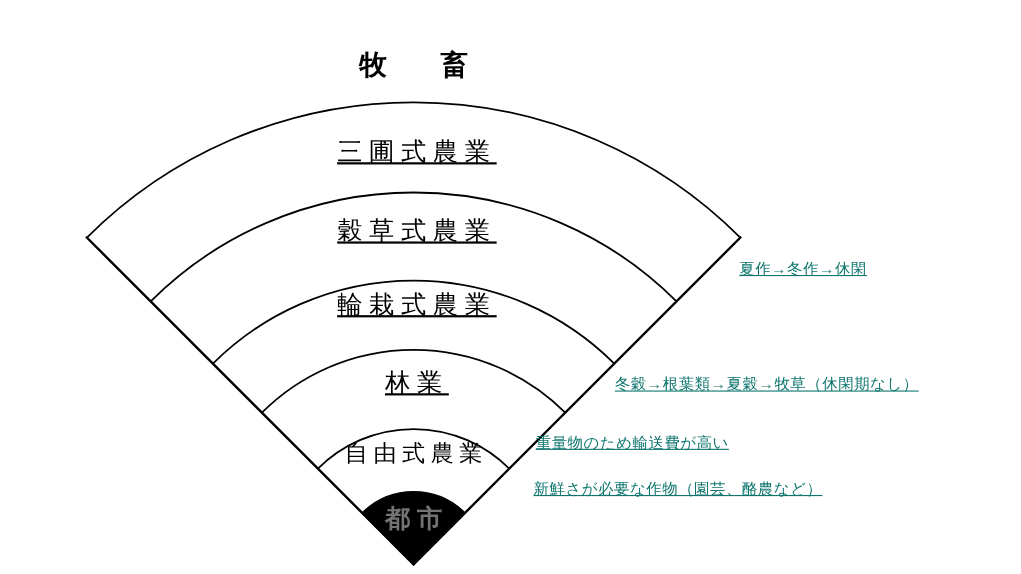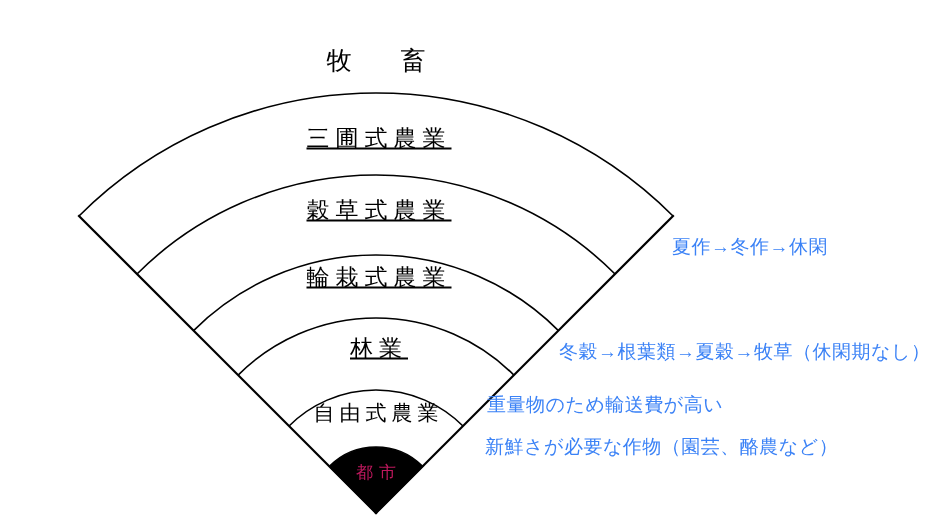--- a/index.html
+++ b/index.html
@@ -65,56 +65,58 @@
     letter-spacing: 6px;
     text-indent: 6px;
     text-decoration: underline;
   }
   .lbl-ring-small {
     font-size: 21px;
     letter-spacing: 5px;
     text-indent: 5px;
   }
   .lbl-core {
-    font-size: 17px;
+    font-size: 23px;
     letter-spacing: 6px;
     text-indent: 6px;
-    color: #be185d;
+    color: #737373;
+    font-weight: bold;
   }
 
   .anno {
     position: absolute;
     white-space: nowrap;
     transform: translateY(-50%);
     font-family: "Liberation Serif", "DejaVu Serif", serif;
-    font-size: 19px;
+    font-size: 14px;
     letter-spacing: 0.5px;
-    color: #3b82f6;
+    color: #0f766e;
     line-height: 1;
+    text-decoration: underline;
   }
 </style>
 </head>
 <body>
 
 <div id="diagram-root">
 
   <svg class="fan-svg" viewBox="0 0 928 522">
     <g id="fan-geometry">
         <path d="M 376 513 L 329.33 466.33 A 66 66 0 0 1 422.67 466.33 Z" class="fan-core"></path>
         <path d="M 289.03 426.03 A 123 123 0 0 1 462.97 426.03" class="fan-arc"></path>
         <path d="M 238.11 375.11 A 195 195 0 0 1 513.89 375.11" class="fan-arc"></path>
         <path d="M 193.57 330.57 A 258 258 0 0 1 558.43 330.57" class="fan-arc"></path>
         <path d="M 137.00 274.00 A 338 338 0 0 1 615.00 274.00" class="fan-arc"></path>
         <path d="M 79.02 216.02 A 420 420 0 0 1 672.98 216.02" class="fan-arc"></path>
         <line x1="376.00" y1="513.00" x2="79.02" y2="216.02" class="fan-line"></line>
         <line x1="376.00" y1="513.00" x2="672.98" y2="216.02" class="fan-line"></line>
       </g>
   </svg>
 
-  <div class="lbl lbl-heading" style="left:376px; top:60px;">牧　畜</div>
+  <div class="lbl lbl-heading" style="left:376px; top:60px;font-weight:bold;">牧　畜</div>
 
   <div class="lbl lbl-ring" style="left:376px; top:138px;">三圃式農業</div>
 
   <div class="lbl lbl-ring" style="left:376px; top:210px;">穀草式農業</div>
 
   <div class="lbl lbl-ring" style="left:376px; top:277px;">輪栽式農業</div>
 
   <div class="lbl lbl-ring" style="left:376px; top:348px;text-align:right;">林業</div>
 
   <div class="lbl lbl-ring-small" style="left:376px; top:413px;">自由式農業</div>

